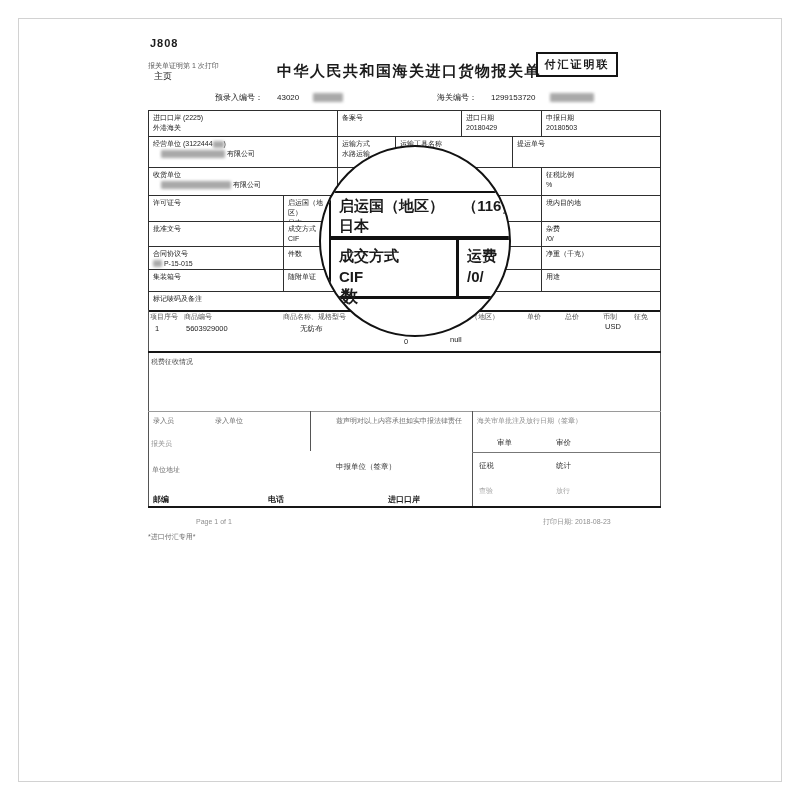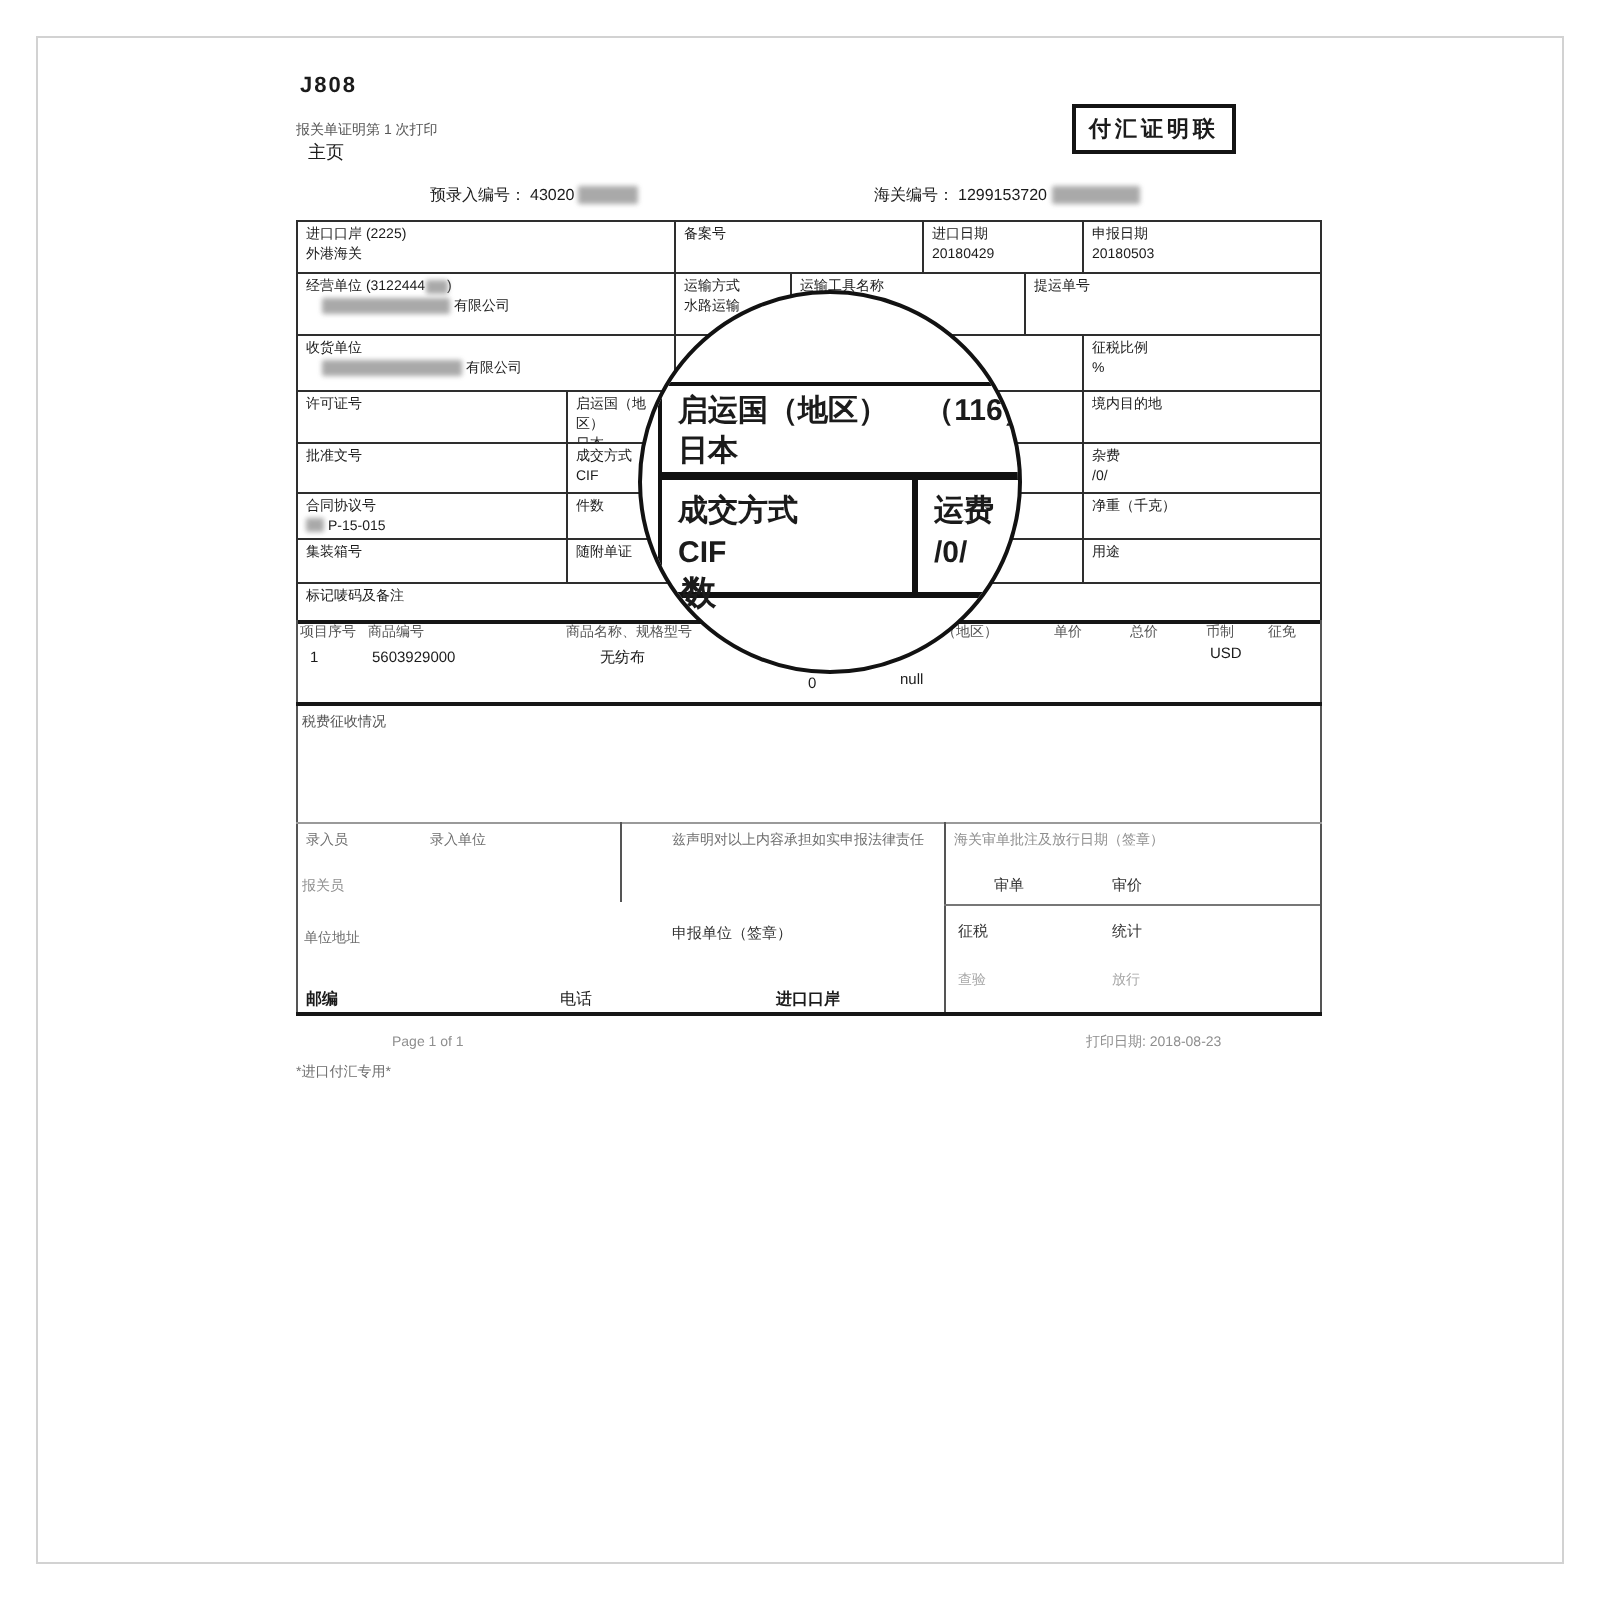--- a/index.html
+++ b/index.html
@@ -10,21 +10,21 @@
   .cell{position:absolute;border:1px solid #2e2e2e;box-sizing:border-box;padding:2px 3px 1px 4px;
         font-size:7px;line-height:1.4;color:#1b1b1b;overflow:hidden;}
   .cell .l{display:block;}
   .cell .v{display:block;}
   .hline{position:absolute;background:#161616;}
   .vline{position:absolute;background:#555;width:1px;}
   .blur{display:inline-block;background:#9b9b9b;filter:blur(1.4px);border-radius:1px;
         vertical-align:middle;opacity:.85;}
   .stampbox{position:absolute;left:536px;top:52px;width:78px;height:21px;border:2px solid #141414;
             display:flex;align-items:center;justify-content:center;font-size:11px;font-weight:bold;letter-spacing:2px;}
-  .idrow{position:absolute;font-size:8px;display:flex;align-items:center;gap:2px;white-space:nowrap;}
+  .idrow{position:absolute;font-size:8px;display:flex;align-items:center;gap:14px;white-space:nowrap;}
   .circle{position:absolute;left:319px;top:145px;width:192px;height:192px;border-radius:50%;
           border:2.5px solid #121212;background:#fff;overflow:hidden;z-index:5;box-sizing:border-box;}
   .mag-cellA{position:absolute;left:8px;top:44px;width:230px;height:47px;border:2px solid #111;border-right:none;
              box-sizing:border-box;padding:3px 8px;font-size:15px;font-weight:600;line-height:1.3;}
   .mag-cellB{position:absolute;left:8px;top:91px;width:129px;height:61px;border:2px solid #111;border-bottom:3px solid #111;
              box-sizing:border-box;padding:5px 8px;font-size:15px;font-weight:600;line-height:1.4;}
   .mag-cellC{position:absolute;left:135px;top:91px;width:110px;height:61px;border-top:2px solid #111;border-bottom:3px solid #111;
              border-left:3px solid #111;box-sizing:border-box;padding:5px 8px;font-size:15px;font-weight:600;line-height:1.4;}
   .mag-partial{position:absolute;left:20px;top:138px;font-size:17px;font-weight:600;}
   .arrow-line{position:absolute;left:436px;top:174px;width:13px;height:1.5px;background:#111;z-index:2;}
@@ -36,20 +36,21 @@
 </style>
 </head>
 <body>
 
 <div class="stage">
   <div class="photo-frame"></div>
 
   <div class="t" style="left:150px;top:37px;font-size:11px;font-weight:bold;letter-spacing:1px;">J808</div>
   <div class="t mid" style="left:148px;top:62px;font-size:7px;">报关单证明第 1 次打印</div>
   <div class="t" style="left:154px;top:71px;font-size:9px;text-align:right;">主页</div>
+  <div class="t" style="left:277px;top:62px;font-size:15px;font-weight:bold;letter-spacing:1.5px;">中华人民共和国海关进口货物报关单</div>
   <div class="stampbox">
     <span>付汇证明联</span>
   </div>
 
   <div class="idrow" style="left:215px;top:92px;">
     <span>预录入编号：</span>
     <span>43020</span>
     <span class="blur" style="width:30px;height:9px;"></span>
   </div>
   <div class="idrow" style="left:437px;top:92px;">
@@ -209,21 +210,21 @@
   <div class="t faint" style="left:151px;top:440px;font-size:7px;">报关员</div>
   <div class="t" style="left:336px;top:462px;font-size:7.5px;color:#333;">申报单位（签章）</div>
   <div class="t" style="left:479px;top:461px;font-size:7.5px;color:#333;">征税</div>
   <div class="t" style="left:556px;top:461px;font-size:7.5px;color:#333;">统计</div>
 
   <div class="t soft" style="left:152px;top:466px;font-size:7px;">单位地址</div>
   <div class="t" style="left:479px;top:487px;font-size:7px;color:#a7a7a7;">查验</div>
   <div class="t" style="left:556px;top:487px;font-size:7px;color:#a7a7a7;">放行</div>
 
   <div class="t" style="left:153px;top:495px;font-size:8px;font-weight:bold;">邮编</div>
-  <div class="t" style="left:268px;top:495px;font-size:8px;font-weight:normal;margin-left:12px;">电话</div>
+  <div class="t" style="left:268px;top:495px;font-size:8px;font-weight:bold;">电话</div>
   <div class="t" style="left:388px;top:495px;font-size:8px;font-weight:bold;">进口口岸</div>
 
   <div class="hline" style="left:148px;top:506px;width:513px;height:2px;"></div>
 
   <div class="t faint" style="left:196px;top:518px;font-size:7px;">Page 1 of 1</div>
   <div class="t faint" style="left:543px;top:518px;font-size:7px;">打印日期:  2018-08-23</div>
   <div class="t soft" style="left:148px;top:533px;font-size:7px;">*进口付汇专用*</div>
 
   <div class="circle">
     <div class="mag-cellA">

